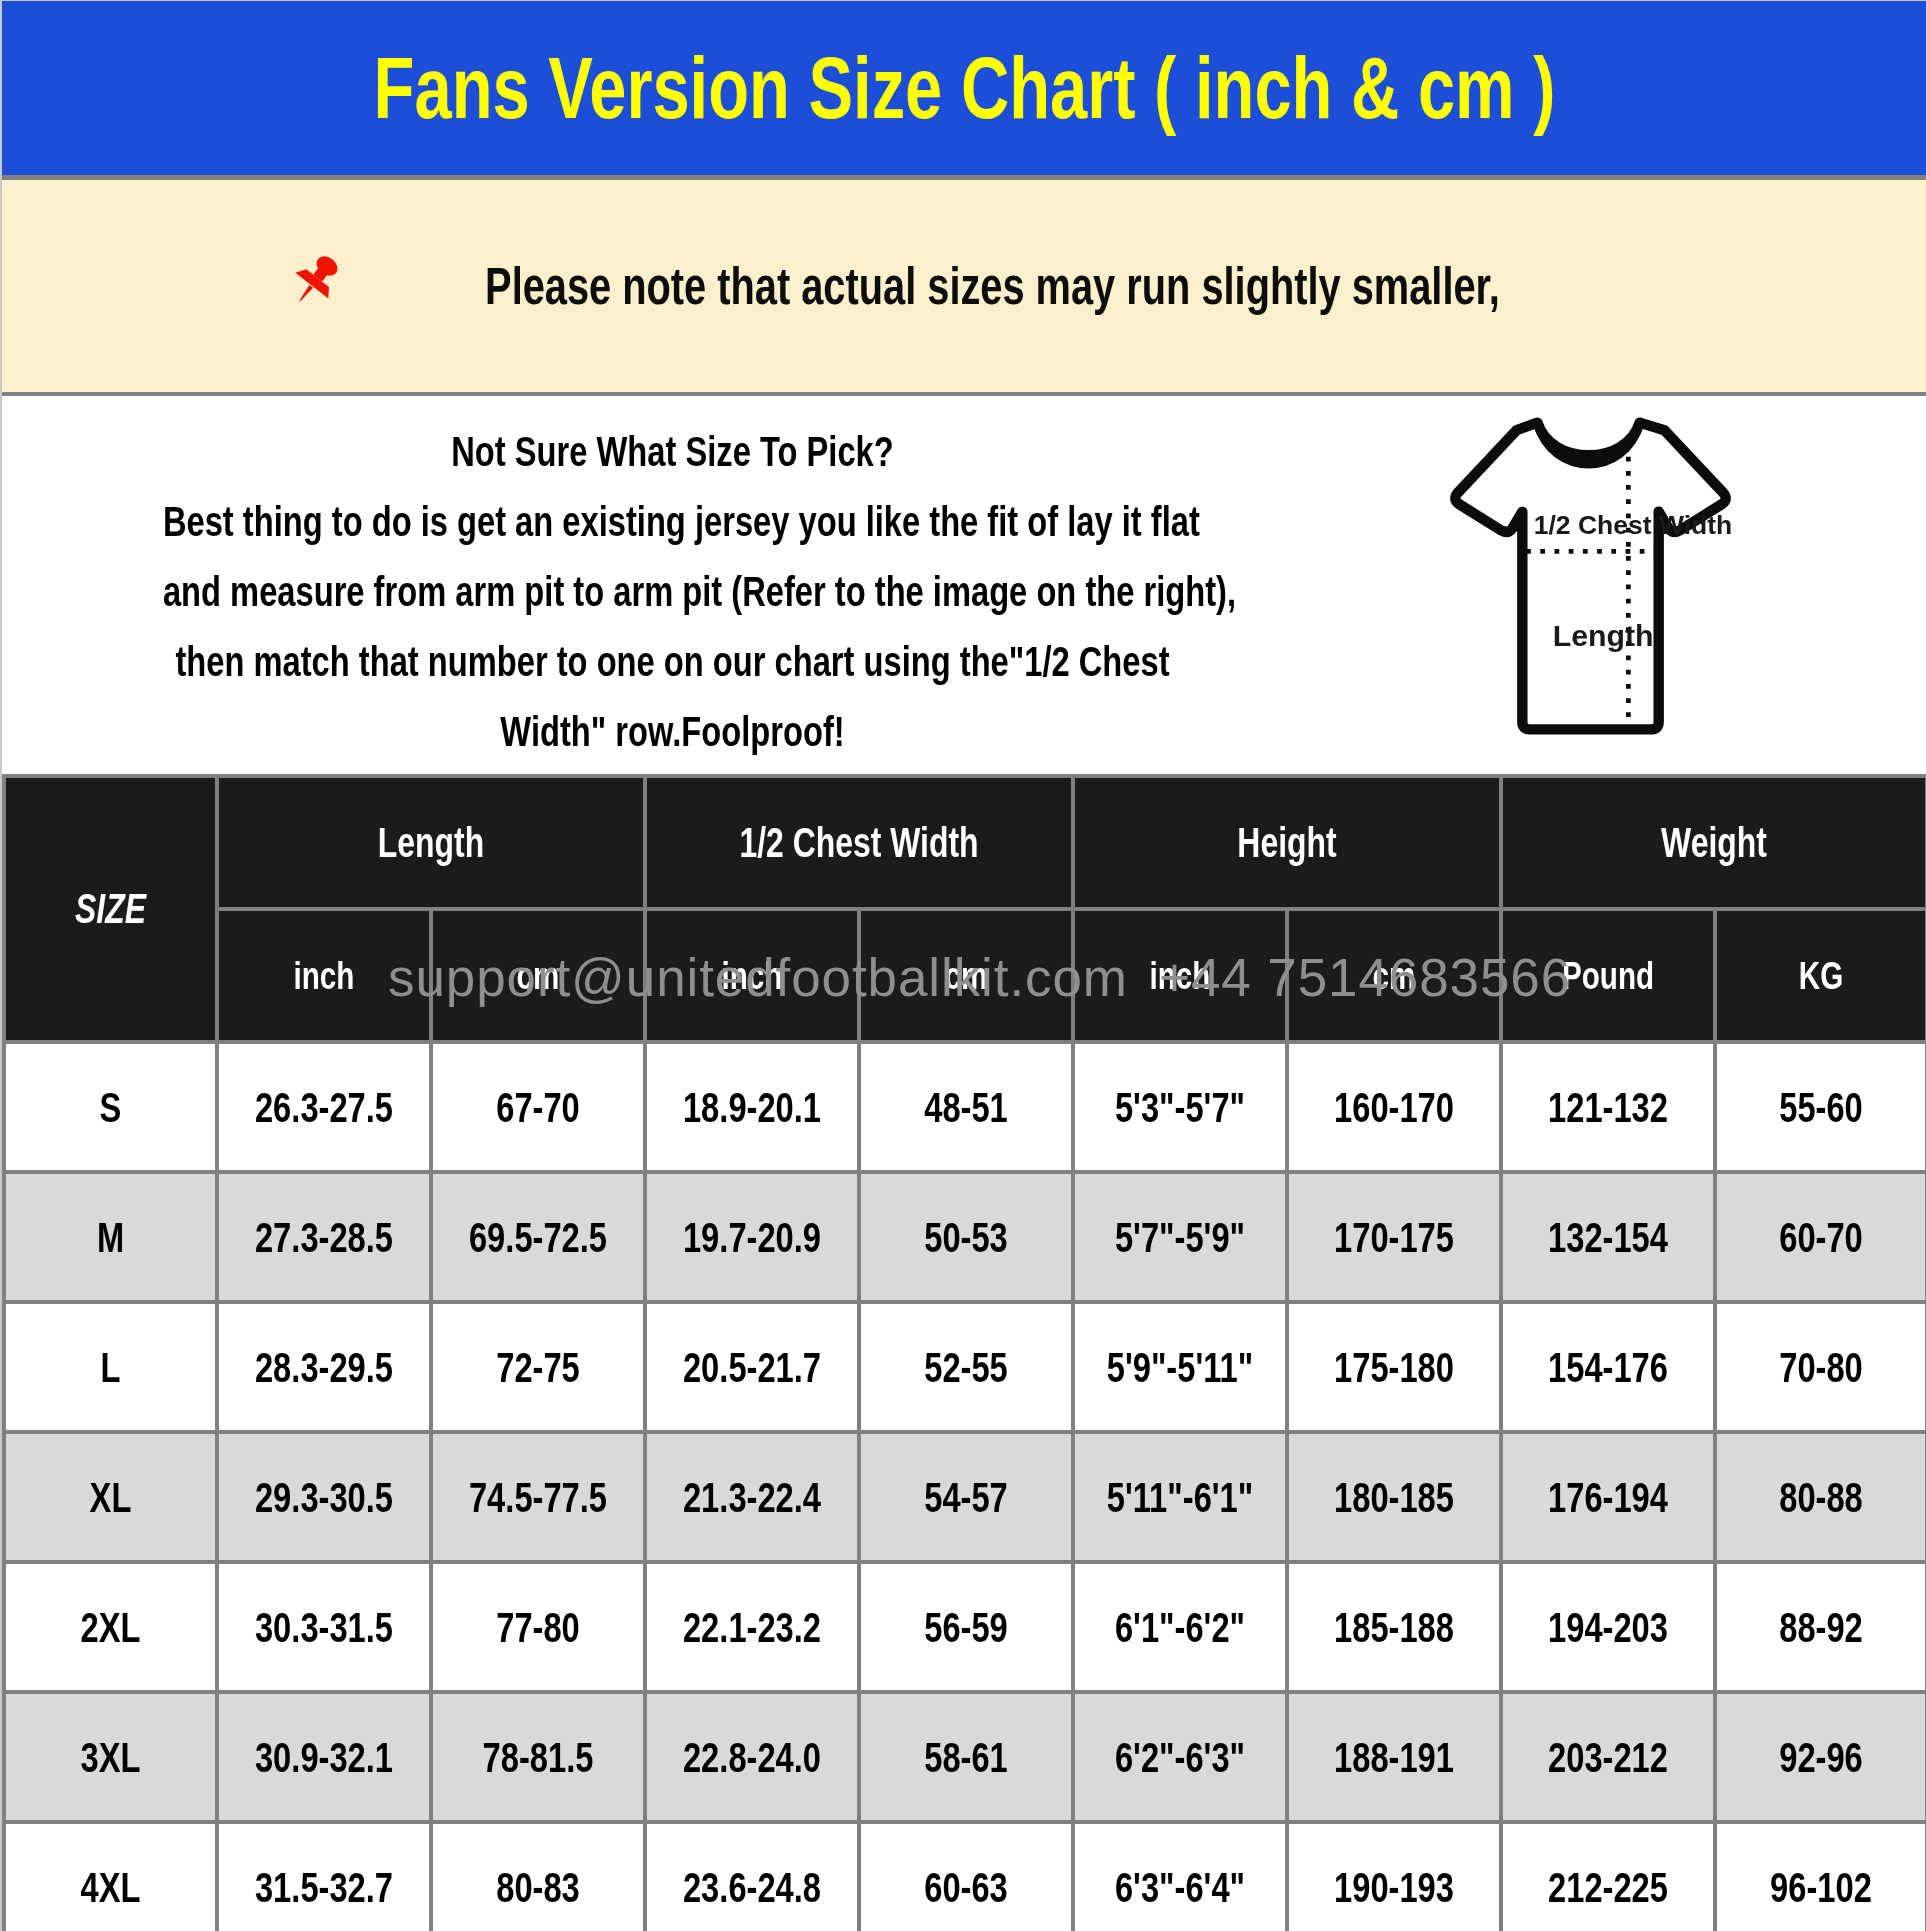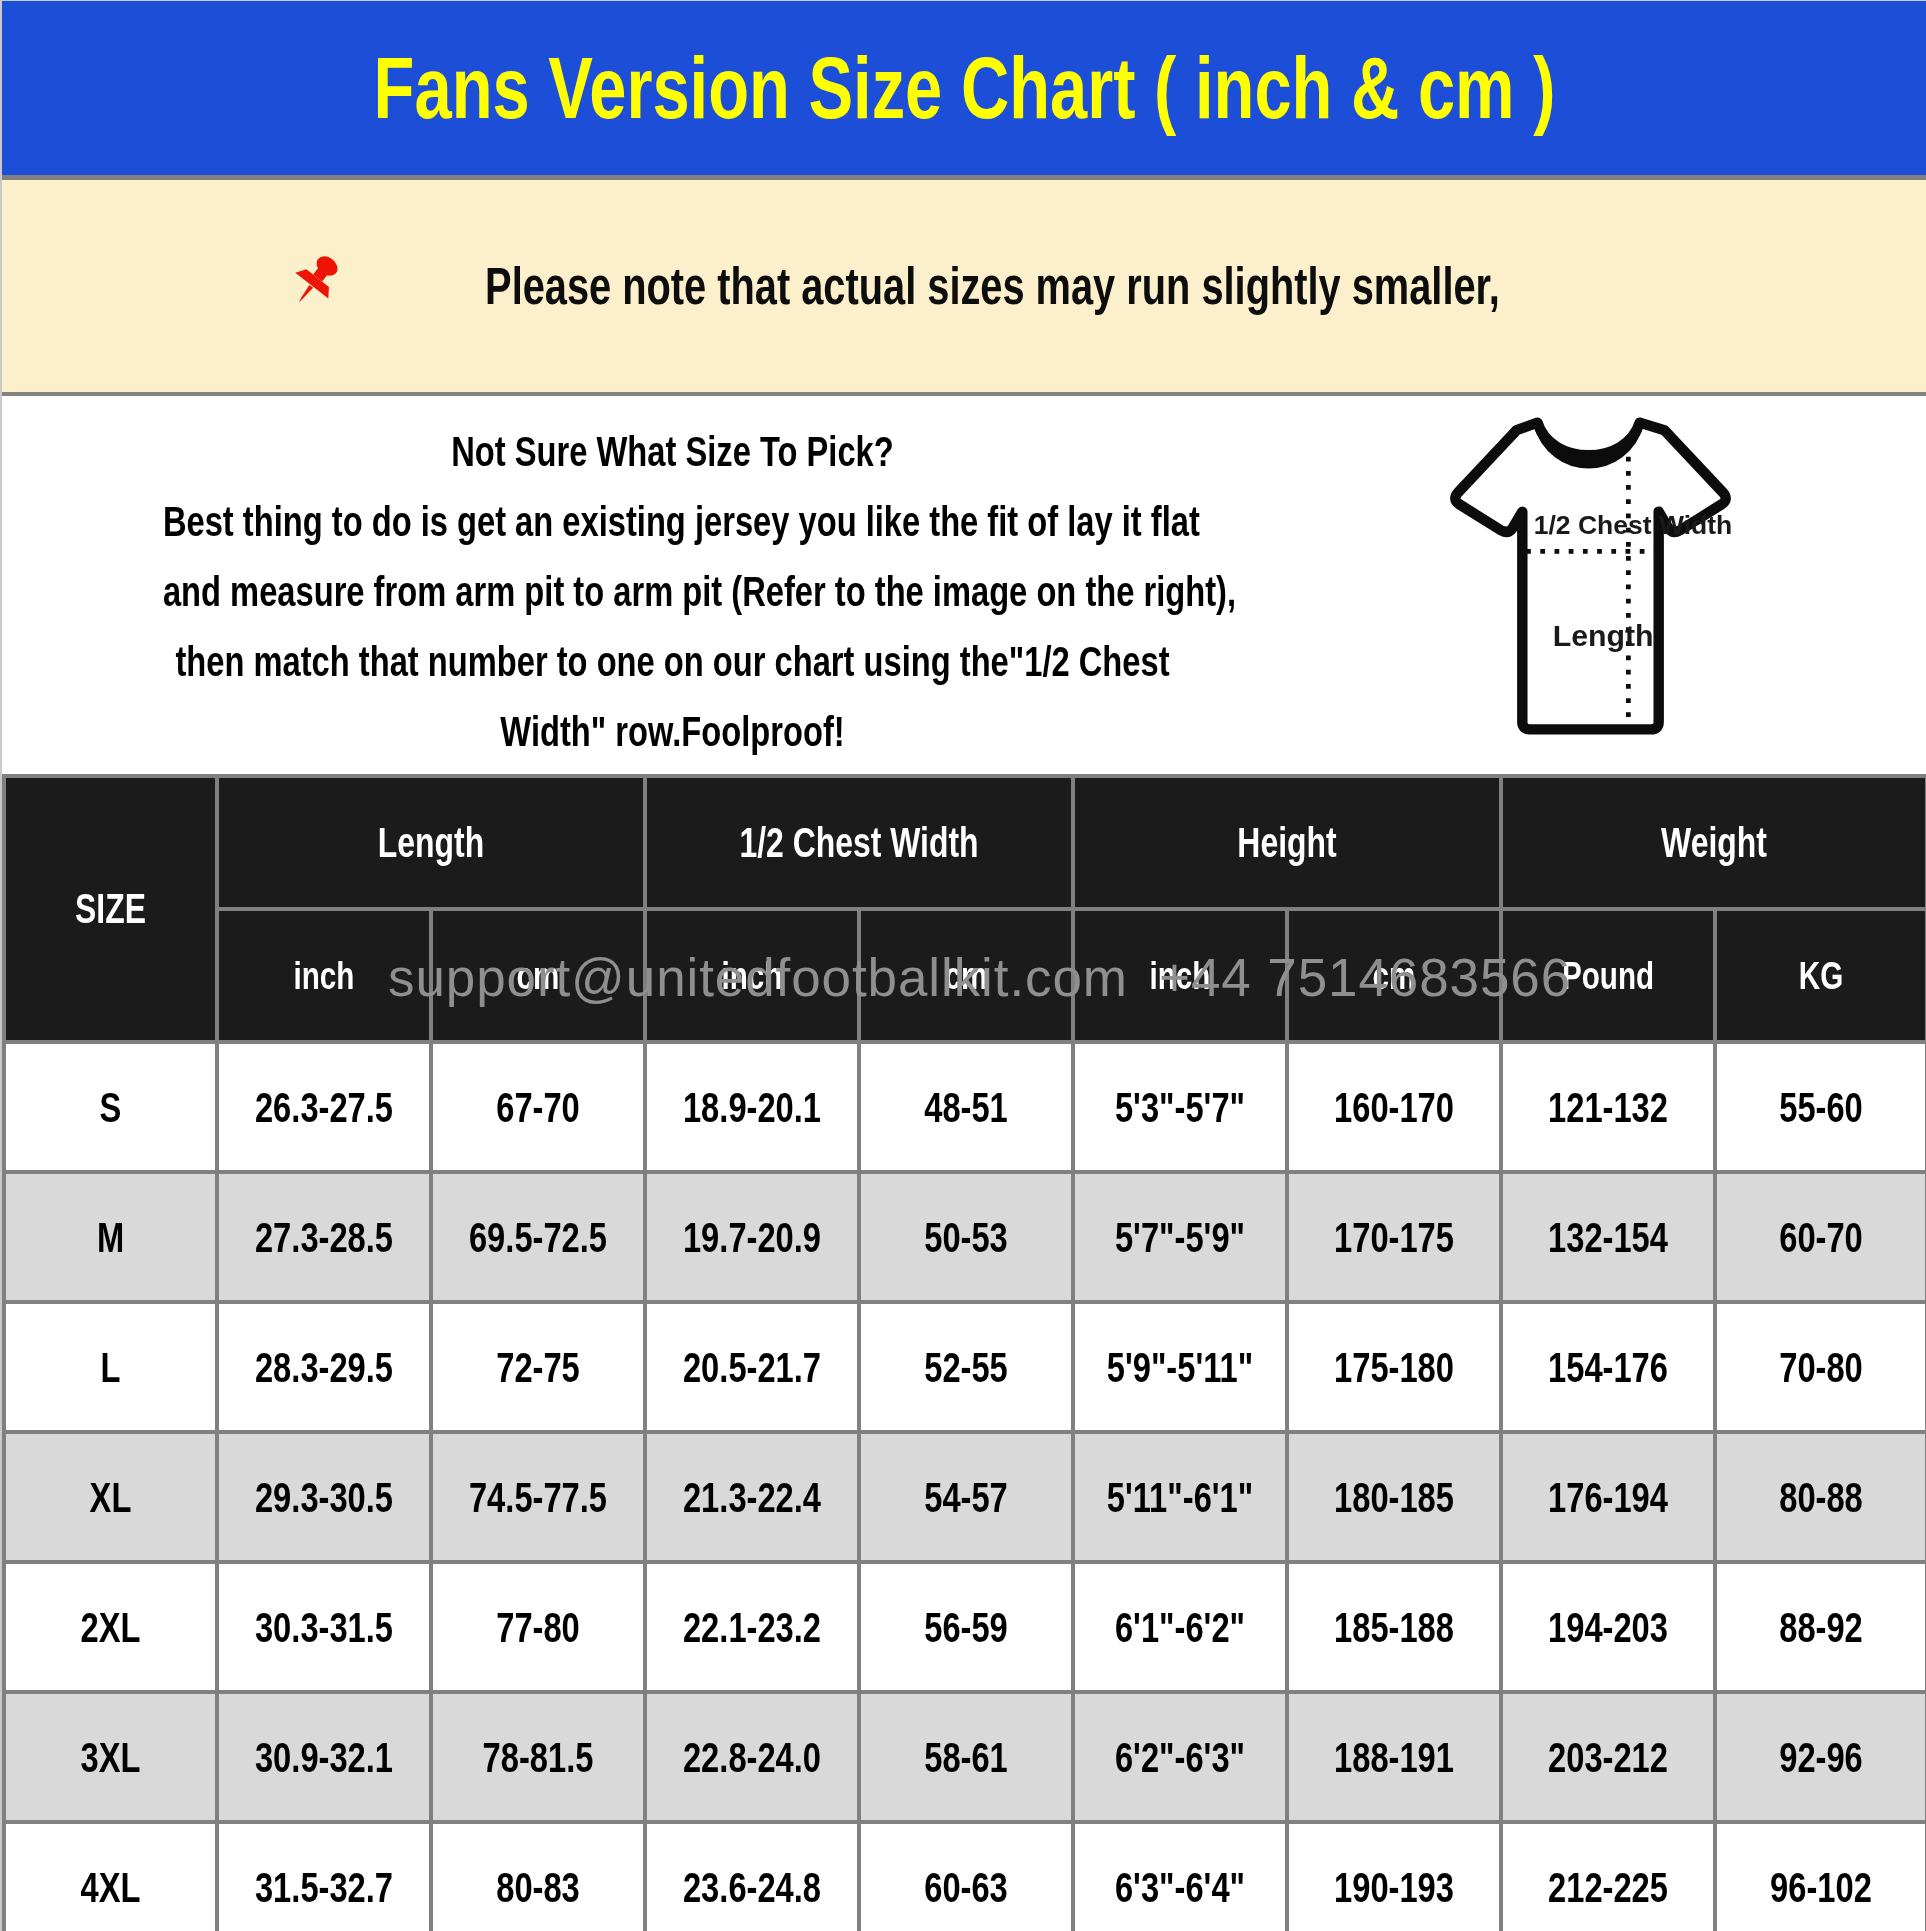--- a/index.html
+++ b/index.html
@@ -98,21 +98,21 @@
   }
   .size-table th, .size-table td {
     border: 4.6px solid #808080;
     text-align: center;
     vertical-align: middle;
     padding: 0;
   }
   .size-table thead th { background: #1b1b1b; color: #ffffff; }
   .size-table .group-row th { height: 129px; font-size: 42px; }
   .size-table .sub-row th { height: 129px; font-size: 39px; }
-  .size-table th.size-col { font-size: 42px; }
+  .size-table th.size-col { font-size: 42px; font-style: italic; }
   .size-table tbody td { height: 126px; font-size: 43px; color: #000; background: #ffffff; }
   .size-table tbody tr.alt td { background: #d9d9d9; }
 
   
   .watermark {
     position: absolute;
     left: 386px;
     top: 946px;
     font-size: 53px;
     color: #8f8f8f;

